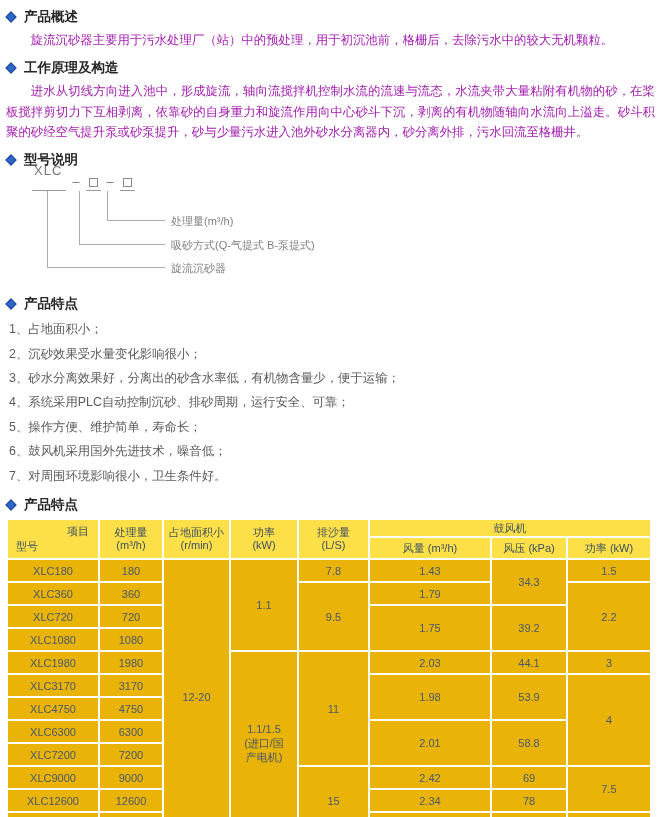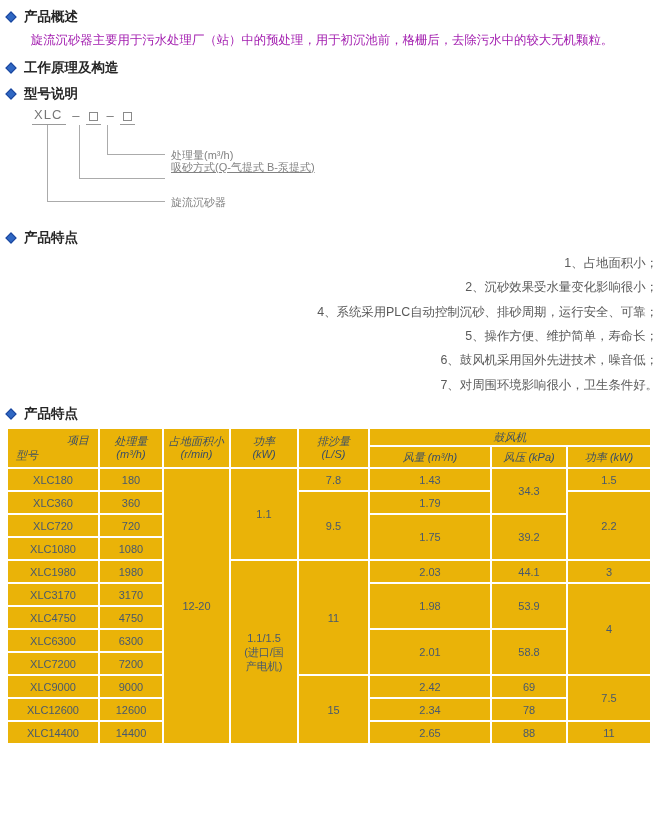--- a/index.html
+++ b/index.html
@@ -24,39 +24,39 @@
   
   .para {
     margin:3px 3px 6px 4px;
     font-size:12.4px; line-height:20.8px; color:#a21caf;
     text-indent:2em; text-align:justify;
   }
   
   .diagram { position:relative; height:112px; margin:6px 0 4px 30px; }
   .code-row { display:flex; align-items:flex-end; gap:6px; height:16px;
               font-size:13px; color:#767676; }
-  .code-prefix { border-bottom:1px solid #9a9a9a; padding:0 4px 2px 2px; letter-spacing:1px; }
+  .code-prefix { border-bottom:1px solid #9a9a9a; padding:0 4px 12px 2px; letter-spacing:1px; }
   .code-dash { padding-bottom:2px; }
   .box-u { border-bottom:1px solid #9a9a9a; padding:0 3px 3px 3px; line-height:0; }
   .box { display:inline-block; width:9px; height:9px; border:1px solid #8a8a8a; background:#fff; }
   .conn { position:absolute; border-left:1px solid #ababab; border-bottom:1px solid #ababab; }
   .conn-label { position:absolute; left:139px; font-size:11px; color:#828282; white-space:nowrap; }
   
-  .features { margin:2px 0 6px 7px; font-size:12.4px; color:#5a5a5a;text-align:right; }
+  .features { margin:2px 0 6px 7px; font-size:12.4px; color:#5a5a5a; }
   .features .feature-item { line-height:24.4px; }
   
   .perf-table {
     border-collapse:separate; border-spacing:2px;
     margin:4px 0 0 4px; table-layout:fixed;
   }
   .perf-table th, .perf-table td {
     text-align:center; vertical-align:middle;
     font-weight:normal; font-size:11px; overflow:hidden;
   }
-  .perf-table thead th { background:#eab308; color:#3c4f64;font-style:italic; }
+  .perf-table thead th { background:#fde047; color:#3c4f64; }
   .perf-table thead .grouphead { height:16px; }
   .perf-table thead .subhead   { height:20px; }
   .perf-table thead .colhead   { white-space:pre-line; line-height:13px; }
   .perf-table thead .corner    { position:relative; }
   .corner .corner-top    { position:absolute; top:4px;  right:9px; }
   .corner .corner-bottom { position:absolute; bottom:4px; left:8px; }
   .perf-table tbody td { background:#eab308; color:#48596e; height:21px; }
   .perf-table tbody td.multiline { white-space:pre-line; line-height:14px; }
 </style>
 </head>
@@ -67,48 +67,50 @@
   <div class="heading">
     <span class="diamond"></span>
     <span>产品概述</span>
   </div>
   <p class="para">旋流沉砂器主要用于污水处理厂（站）中的预处理，用于初沉池前，格栅后，去除污水中的较大无机颗粒。</p>
 
   <div class="heading">
     <span class="diamond"></span>
     <span>工作原理及构造</span>
   </div>
+  <p class="para">进水从切线方向进入池中，形成旋流，轴向流搅拌机控制水流的流速与流态，水流夹带大量粘附有机物的砂，在桨板搅拌剪切力下互相剥离，依靠砂的自身重力和旋流作用向中心砂斗下沉，剥离的有机物随轴向水流向上溢走。砂斗积聚的砂经空气提升泵或砂泵提升，砂与少量污水进入池外砂水分离器内，砂分离外排，污水回流至格栅井。</p>
 
   <div class="heading">
     <span class="diamond"></span>
     <span>型号说明</span>
   </div>
   <div class="diagram">
     <div class="code-row">
       <span class="code-prefix">XLC</span>
       <span class="code-dash">–</span>
       <span class="box-u"><span class="box"></span></span>
       <span class="code-dash">–</span>
       <span class="box-u"><span class="box"></span></span>
     </div>
     <div class="conn" style="left:75px; top:16px; width:58px; height:30px;"></div>
     <div class="conn" style="left:47px; top:16px; width:86px; height:54px;"></div>
     <div class="conn" style="left:15px; top:16px; width:118px; height:77px;"></div>
     <span class="conn-label" style="top:39px;">处理量(m³/h)</span>
-    <span class="conn-label" style="top:51px;text-decoration:underline;">吸砂方式(Q-气提式  B-泵提式)</span>
+    <span class="conn-label" style="top:63px;">吸砂方式(Q-气提式  B-泵提式)</span>
     <span class="conn-label" style="top:86px;">旋流沉砂器</span>
   </div>
 
   <div class="heading">
     <span class="diamond"></span>
     <span>产品特点</span>
   </div>
   <div class="features">
       <div class="feature-item">1、占地面积小；</div>
       <div class="feature-item">2、沉砂效果受水量变化影响很小；</div>
+      <div class="feature-item">3、砂水分离效果好，分离出的砂含水率低，有机物含量少，便于运输；</div>
       <div class="feature-item">4、系统采用PLC自动控制沉砂、排砂周期，运行安全、可靠；</div>
       <div class="feature-item">5、操作方便、维护简单，寿命长；</div>
       <div class="feature-item">6、鼓风机采用国外先进技术，噪音低；</div>
       <div class="feature-item">7、对周围环境影响很小，卫生条件好。</div>
     </div>
 
   <div class="heading">
     <span class="diamond"></span>
     <span>产品特点</span>
   </div>

